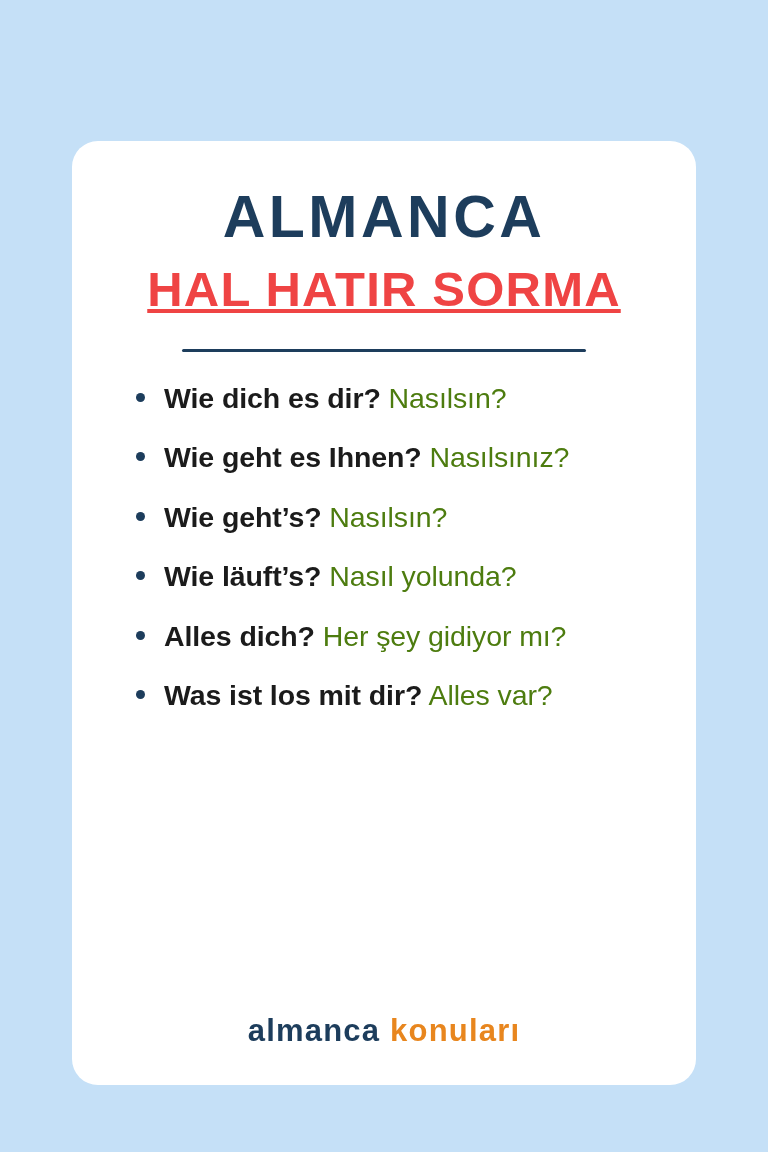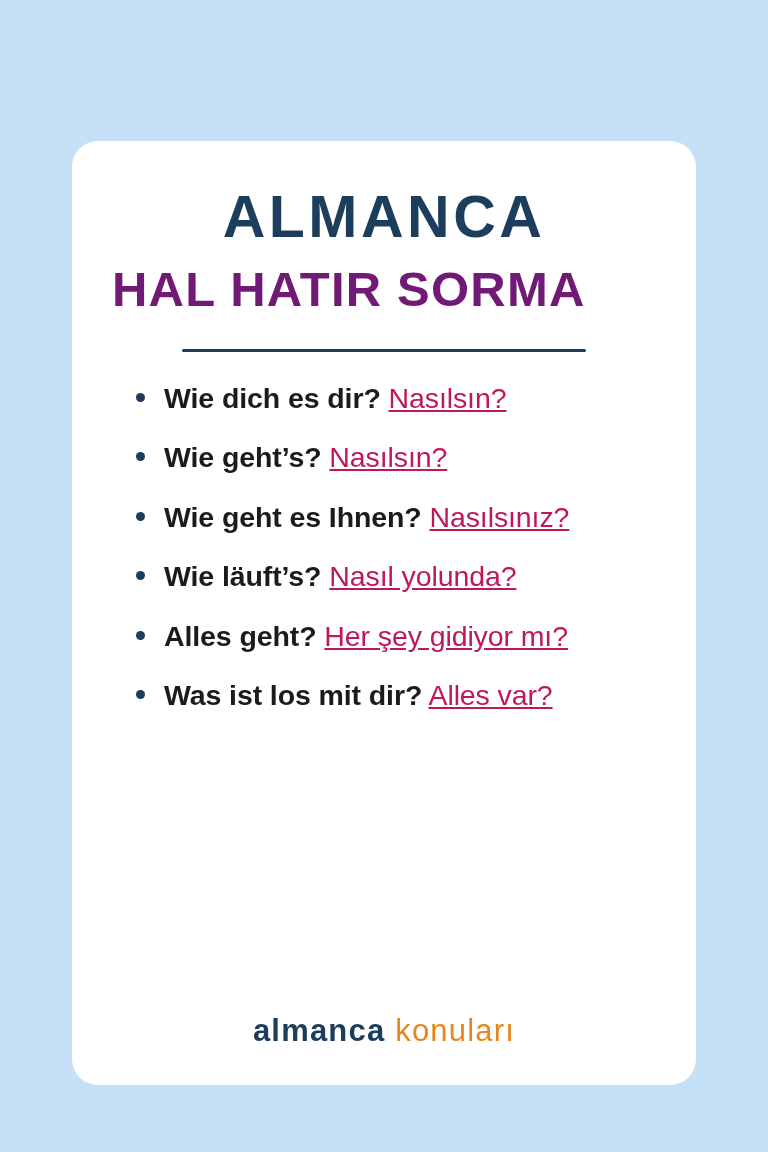--- a/index.html
+++ b/index.html
@@ -38,27 +38,28 @@
   .title-main {
     text-align: center;
     color: #1d3d5c;
     font-size: 59px;
     font-weight: bold;
     letter-spacing: 3.5px;
     line-height: 1.05;
     margin: 0;
   }
   .title-sub {
-    text-align: left;
-    color: #701a75;
+    text-align: center;
+    color: #ef4444;
     font-size: 49px;
     font-weight: bold;
     letter-spacing: 1.2px;
     line-height: 1.1;
     margin: 14px 0 0 0;
+    text-decoration: underline;
   }
   .divider {
     width: 404px;
     height: 3px;
     background: #1d3d5c;
     margin: 32px auto 0 auto;
     border-radius: 2px;
   }
   .list {
     list-style: none;
@@ -84,36 +85,35 @@
     background: #1d3d5c;
     border-radius: 50%;
     display: block;
   }
   .de {
     font-weight: bold;
     color: #1b1b1b;
   }
   .tr {
     font-weight: normal;
-    color: #be185d;
-    text-decoration: underline;
+    color: #4d7c0f;
   }
   .brand {
     text-align: center;
     margin: 4px 0 6px 0;
     font-size: 31px;
     letter-spacing: 1.2px;
   }
   .brand-a {
     color: #1d3d5c;
     font-weight: bold;
   }
   .brand-b {
     color: #e8861e;
-    font-weight: normal;
+    font-weight: bold;
   }
 </style>
 </head>
 <body>
 
 <div class="page">
   <div class="card">
 
     <h1 class="title-main">ALMANCA</h1>
     <h2 class="title-sub">HAL HATIR SORMA</h2>
@@ -121,36 +121,36 @@
     <div class="divider"></div>
 
     <ul class="list">
       <li class="list-item">
         <span class="bullet"></span>
         <span class="de">Wie dich es dir?</span>
         <span class="tr">  Nasılsın?</span>
       </li>
       <li class="list-item">
         <span class="bullet"></span>
-        <span class="de">Wie geht’s?</span>
-        <span class="tr">  Nasılsın?</span>
+        <span class="de">Wie geht es Ihnen?</span>
+        <span class="tr">  Nasılsınız?</span>
       </li>
       <li class="list-item">
         <span class="bullet"></span>
-        <span class="de">Wie geht es Ihnen?</span>
-        <span class="tr">  Nasılsınız?</span>
+        <span class="de">Wie geht’s?</span>
+        <span class="tr">  Nasılsın?</span>
       </li>
       <li class="list-item">
         <span class="bullet"></span>
         <span class="de">Wie läuft’s?</span>
         <span class="tr">  Nasıl yolunda?</span>
       </li>
       <li class="list-item">
         <span class="bullet"></span>
-        <span class="de">Alles geht?</span>
+        <span class="de">Alles dich?</span>
         <span class="tr">  Her şey gidiyor mı?</span>
       </li>
       <li class="list-item">
         <span class="bullet"></span>
         <span class="de">Was ist los mit dir?</span>
         <span class="tr">  Alles var?</span>
       </li>
     </ul>
 
     <div class="brand">

